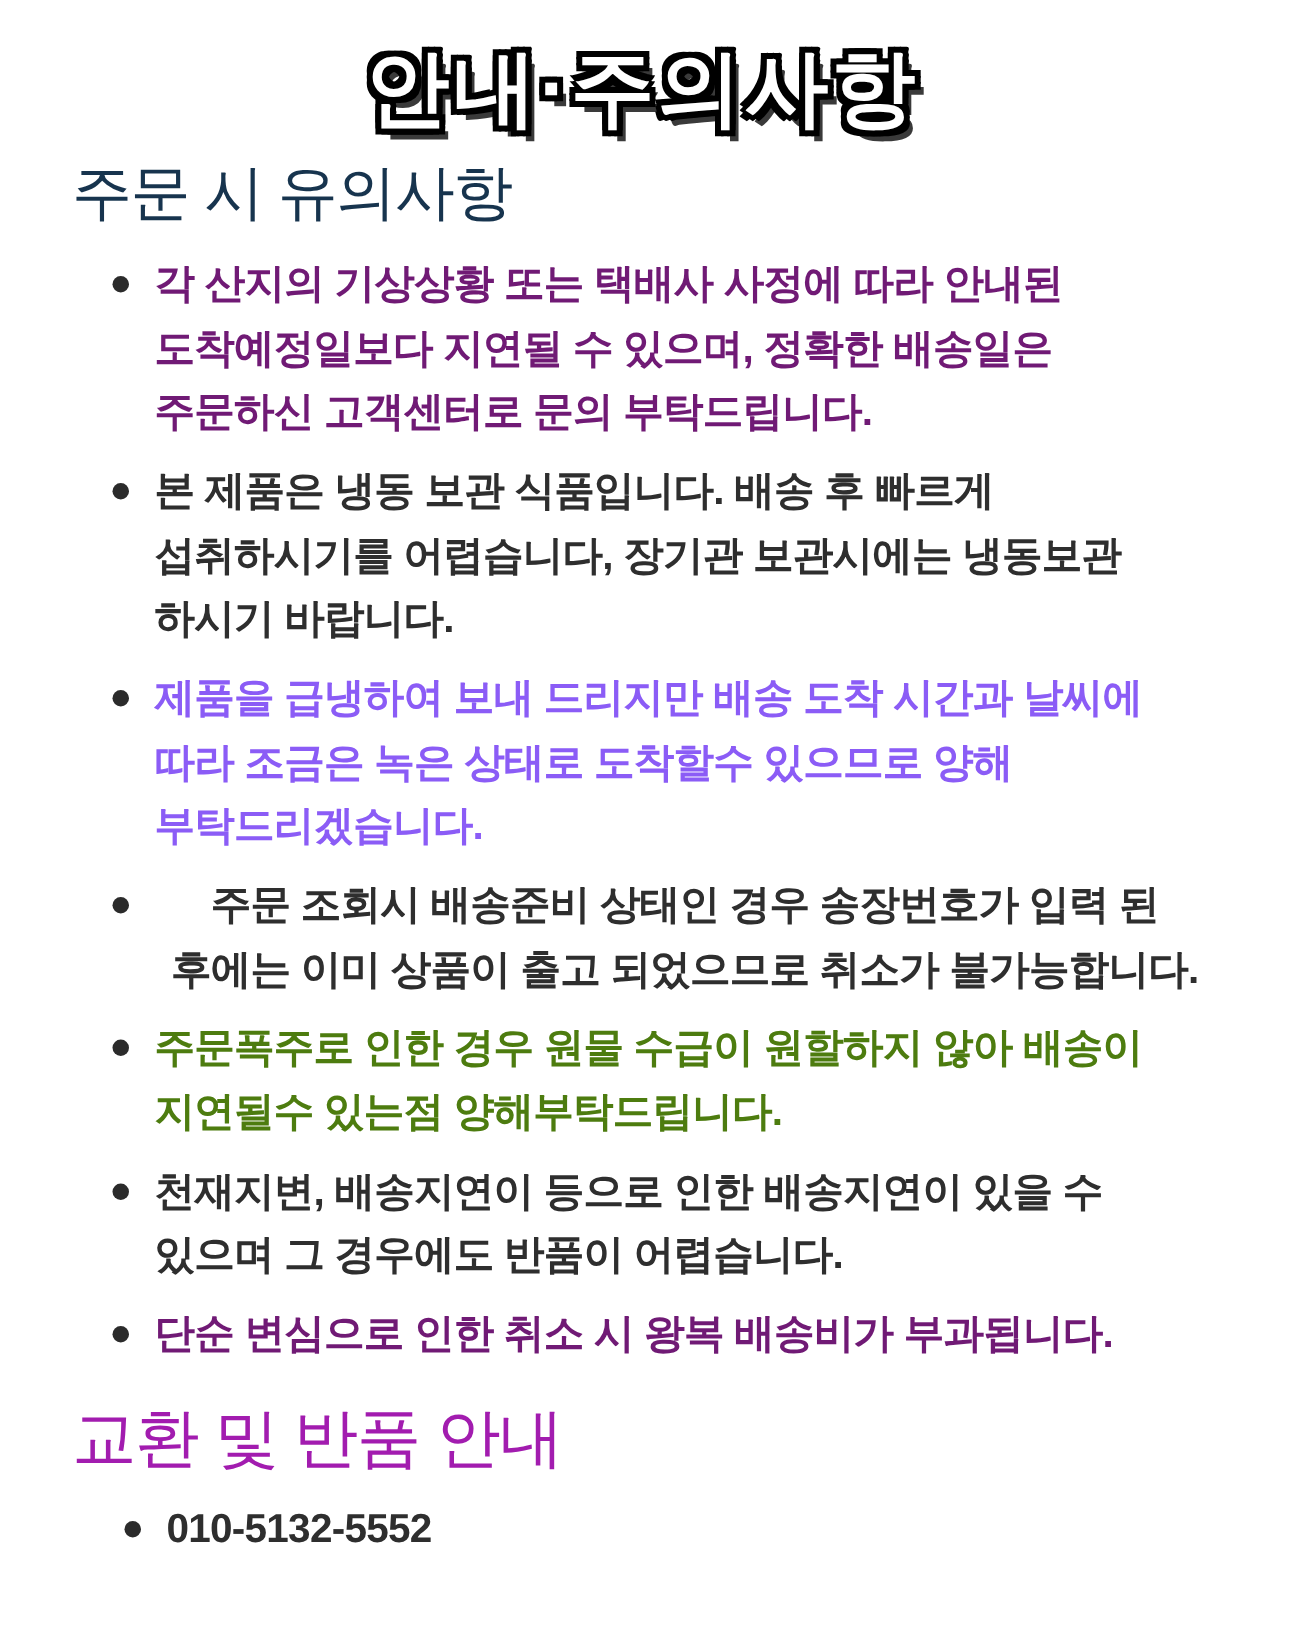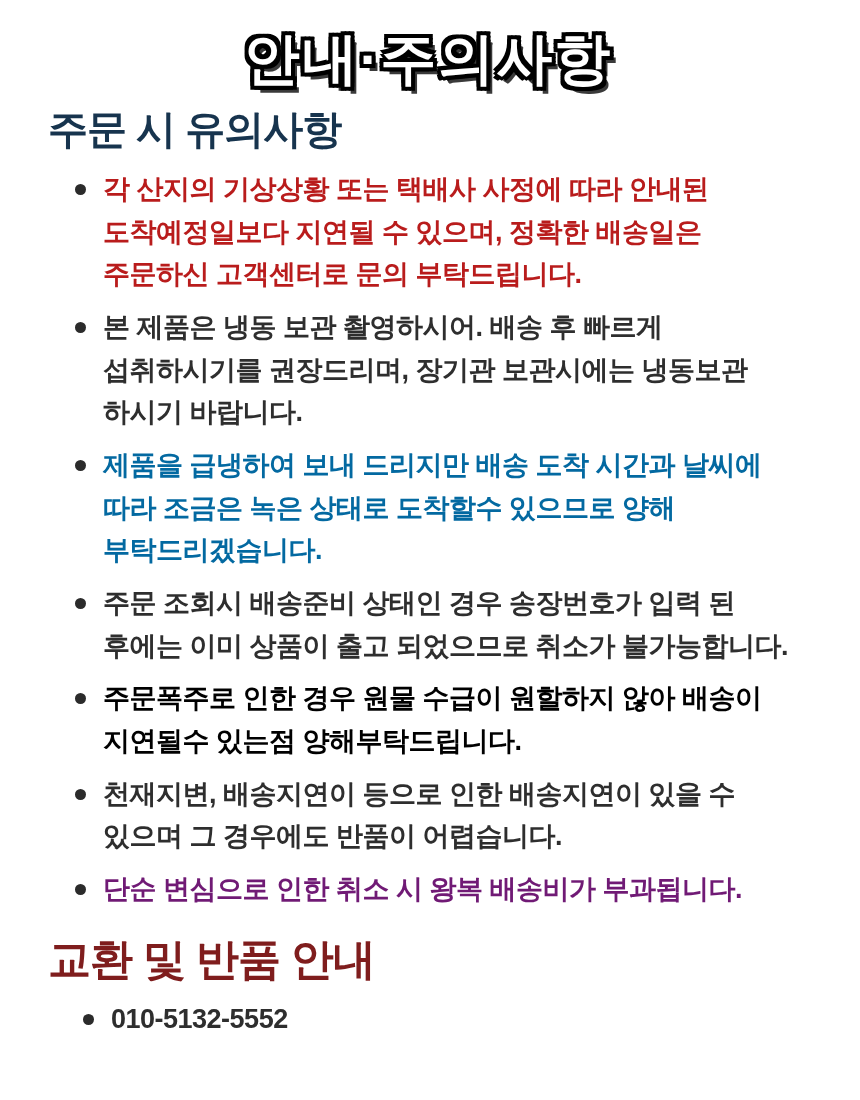--- a/index.html
+++ b/index.html
@@ -35,21 +35,21 @@
       -4px  0   0 #000, 4px  0   0 #000,
        0   -4px 0 #000, 0    4px 0 #000,
       -2px -2px 0 #000, 2px -2px 0 #000,
       -2px  2px 0 #000, 2px  2px 0 #000,
        6px  7px 0 #3a3a3a;
   }
 
   
   .section-heading {
     margin-left: 48px;
-    font-weight: 700;
+    font-weight: 400;
     line-height: 1.25;
     letter-spacing: -1px;
   }
   .section-heading.h1 { font-size: 40px; margin-top: 4px; }
   .section-heading.h2 { font-size: 43px; margin-top: 22px; }
 
   
   ul.notice-list {
     list-style: none;
     margin: 14px 40px 0 70px;
@@ -83,29 +83,29 @@
 
 <div class="page">
 
   <div class="title-wrap">
     <span class="title">안내·주의사항</span>
   </div>
 
   <h2 class="section-heading h1" style="color: rgb(23, 52, 78);">주문 시 유의사항</h2>
 
   <ul class="notice-list gapped">
-    <li style="color: #b91c1c;">각 산지의 기상상황 또는 택배사 사정에 따라 안내된 도착예정일보다 지연될 수 있으며, 정확한 배송일은 주문하신 고객센터로 문의 부탁드립니다.</li>
-    <li style="color: rgb(46, 46, 46);">본 제품은 냉동 보관 촬영하시어. 배송 후 빠르게 섭취하시기를 권장드리며, 장기관 보관시에는 냉동보관 하시기 바랍니다.</li>
-    <li style="color: #0369a1;">제품을 급냉하여 보내 드리지만 배송 도착 시간과 날씨에 따라 조금은 녹은 상태로 도착할수 있으므로 양해 부탁드리겠습니다.</li>
-    <li style="color: rgb(46, 46, 46);">주문 조회시 배송준비 상태인 경우 송장번호가 입력 된 후에는 이미 상품이 출고 되었으므로 취소가 불가능합니다.</li>
-    <li style="color: #000000;">주문폭주로 인한 경우 원물 수급이 원할하지 않아 배송이 지연될수 있는점 양해부탁드립니다.</li>
+    <li style="color: #701a75;">각 산지의 기상상황 또는 택배사 사정에 따라 안내된 도착예정일보다 지연될 수 있으며, 정확한 배송일은 주문하신 고객센터로 문의 부탁드립니다.</li>
+    <li style="color: rgb(46, 46, 46);">본 제품은 냉동 보관 식품입니다. 배송 후 빠르게 섭취하시기를 어렵습니다, 장기관 보관시에는 냉동보관 하시기 바랍니다.</li>
+    <li style="color: #8b5cf6;">제품을 급냉하여 보내 드리지만 배송 도착 시간과 날씨에 따라 조금은 녹은 상태로 도착할수 있으므로 양해 부탁드리겠습니다.</li>
+    <li style="color: rgb(46, 46, 46); text-align: center;">주문 조회시 배송준비 상태인 경우 송장번호가 입력 된 후에는 이미 상품이 출고 되었으므로 취소가 불가능합니다.</li>
+    <li style="color: #4d7c0f;">주문폭주로 인한 경우 원물 수급이 원할하지 않아 배송이 지연될수 있는점 양해부탁드립니다.</li>
     <li style="color: rgb(46, 46, 46);">천재지변, 배송지연이 등으로 인한 배송지연이 있을 수 있으며 그 경우에도 반품이 어렵습니다.</li>
     <li style="color: #701a75;">단순 변심으로 인한 취소 시 왕복 배송비가 부과됩니다.</li>
   </ul>
 
-  <h2 class="section-heading h2" style="color: #7f1d1d;">교환 및 반품 안내</h2>
+  <h2 class="section-heading h2" style="color: #a21caf;">교환 및 반품 안내</h2>
 
   <ul class="notice-list tight">
     <li style="color: rgb(46, 46, 46);">010-5132-5552</li>
 
   </ul>
 
 </div>
 
 </body></html>

